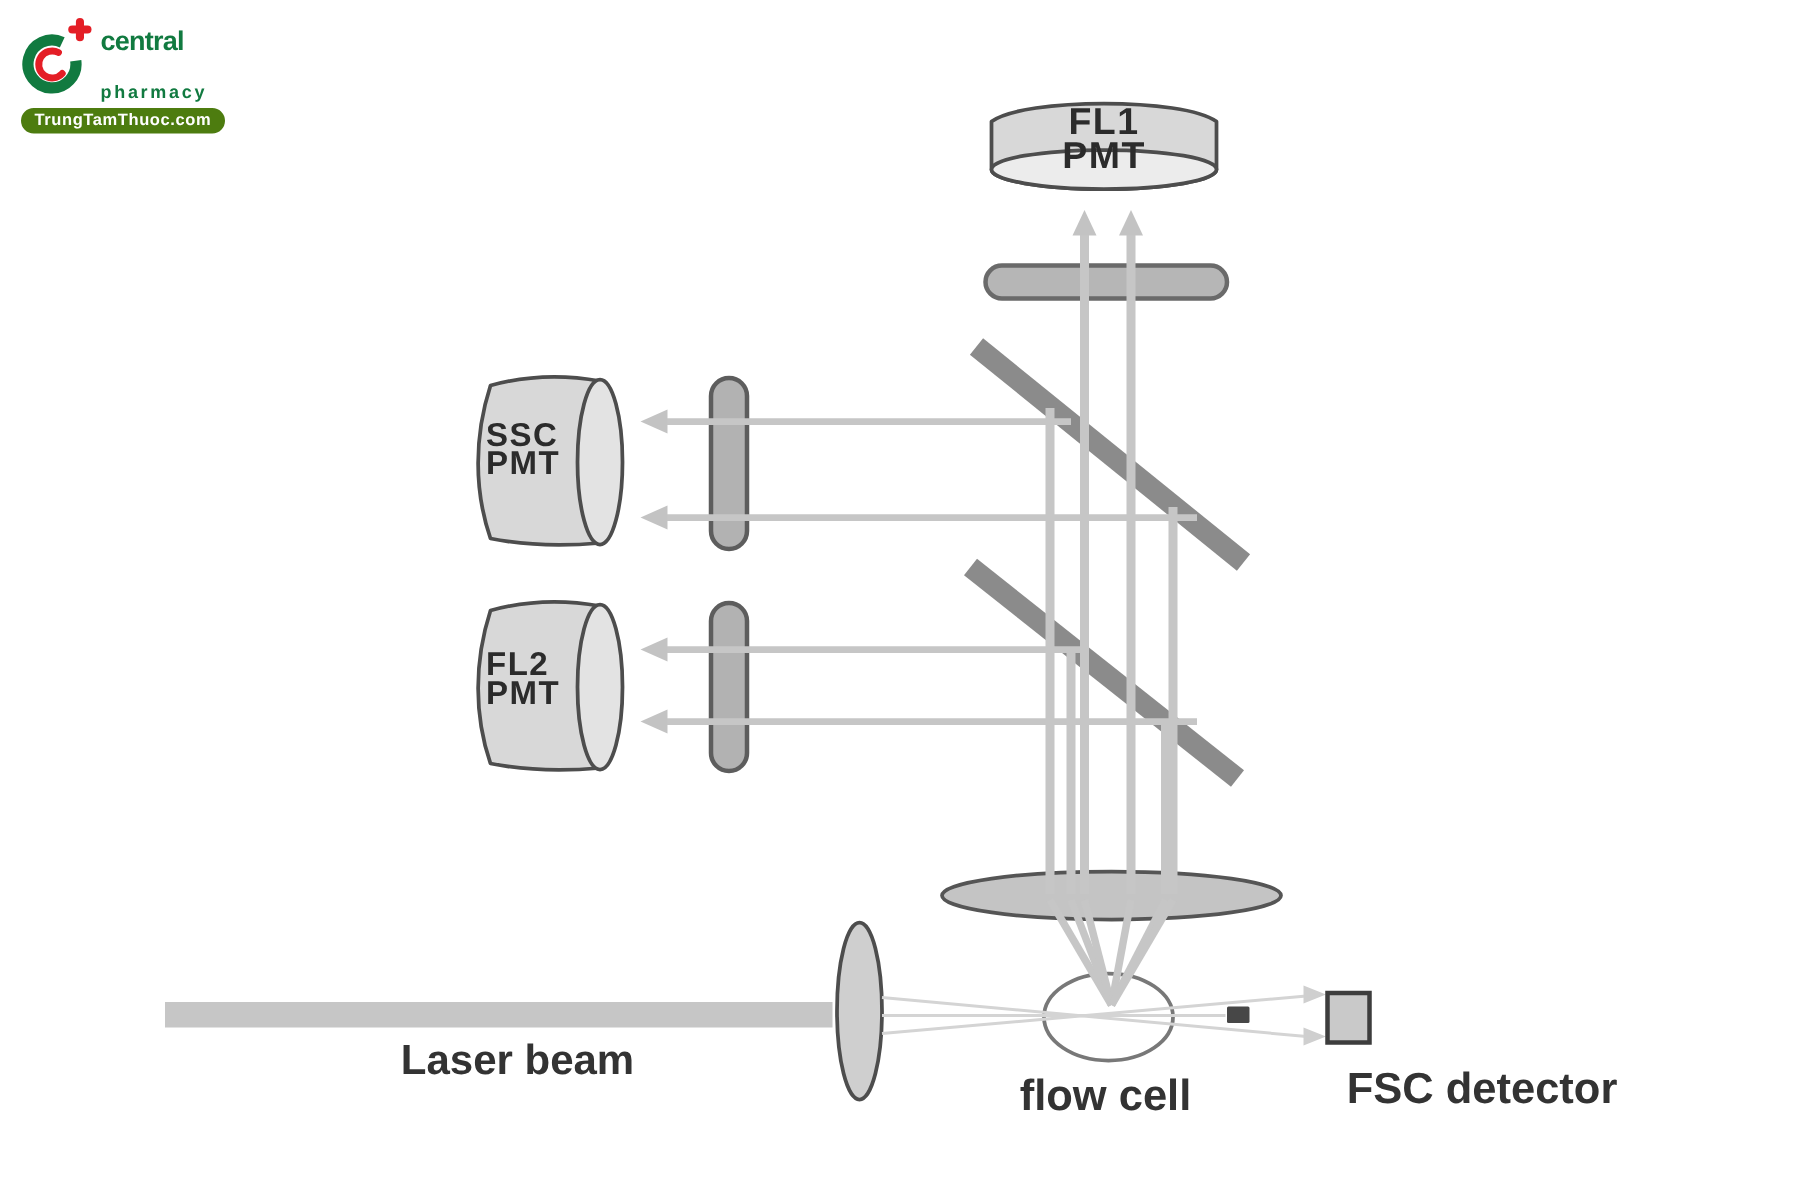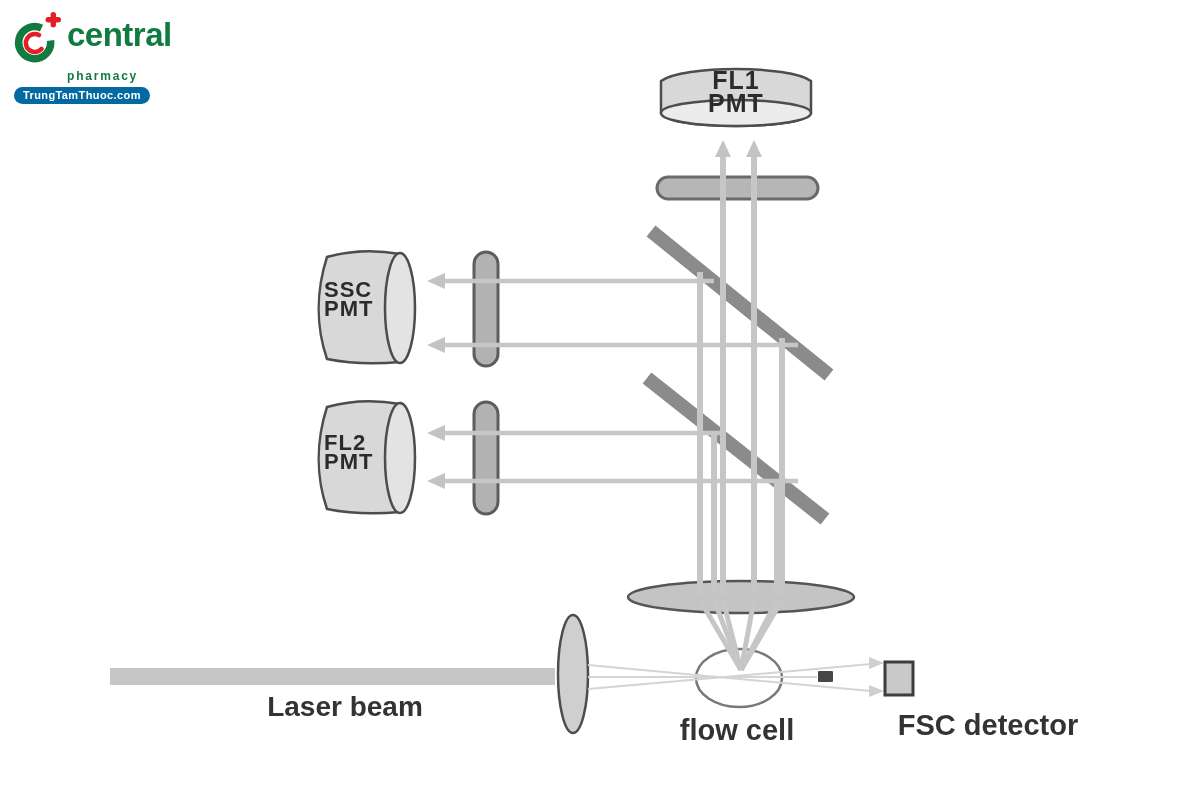--- a/index.html
+++ b/index.html
@@ -8,23 +8,23 @@
     font-family:"Liberation Sans",sans-serif;
   }
   .stage{position:absolute;left:0;top:0;width:1200px;height:800px;}
   svg text{font-family:"Liberation Sans",sans-serif;}
   .pmt-text{font-weight:bold;fill:#2b2b2b;letter-spacing:1px;}
   .diagram-label{font-weight:bold;fill:#333333;}
   
   .logo{position:absolute;left:14px;top:10px;z-index:5;}
   .logo-row{display:flex;align-items:flex-start;}
   .logo-text{margin-left:5px;margin-top:8px;}
-  .logo-brand{color:#117a40;font-size:33px;font-weight:bold;line-height:1;letter-spacing:-0.5px;}
+  .logo-brand{color:#117a40;font-size:18px;font-weight:bold;line-height:1;letter-spacing:-0.5px;}
   .logo-tagline{color:#117a40;font-size:12px;font-weight:bold;letter-spacing:1.8px;margin-top:18px;}
-  .logo-badge{margin-top:4px;background:#0369a1;color:#ffffff;font-size:11px;font-weight:bold;
+  .logo-badge{margin-top:4px;background:#4d7c0f;color:#ffffff;font-size:11px;font-weight:bold;
     border-radius:9px;padding:2px 9px 3px 9px;width:max-content;letter-spacing:0.4px;}
 </style>
 </head>
 <body>
 
 <div class="logo">
   <div class="logo-row">
     <svg width="48" height="58" viewBox="0 0 48 58">
       <path d="M 27.5 18.2 A 16 16 0 1 0 36.5 30.5" fill="none" stroke="#117a40" stroke-width="7.5" stroke-linecap="butt"></path>
       <path d="M 25.0 25.0 A 9 9 0 1 0 27.5 39.0" fill="none" stroke="#e41e26" stroke-width="4.6" stroke-linecap="round"></path>

